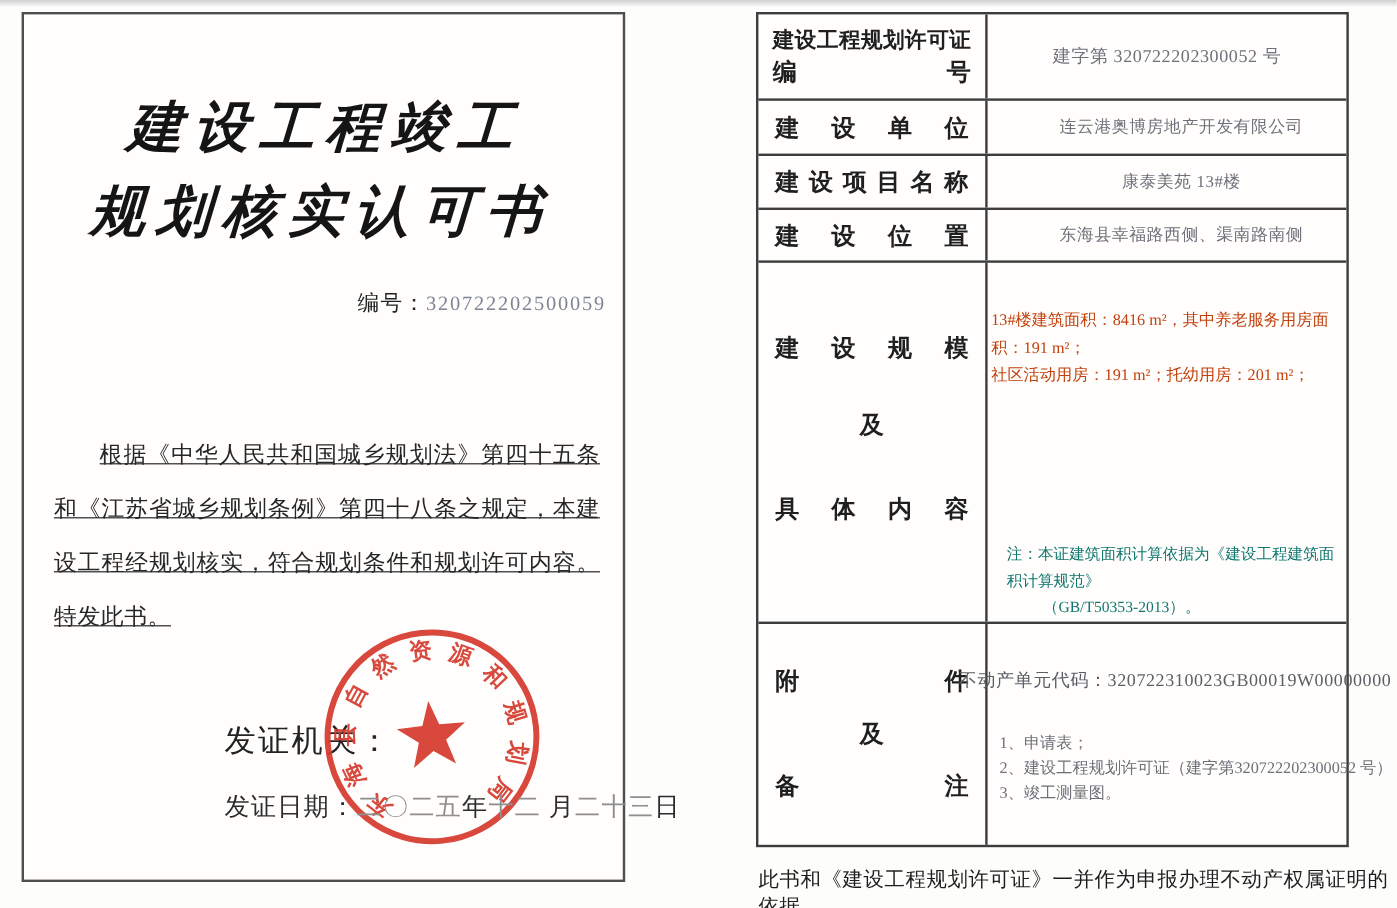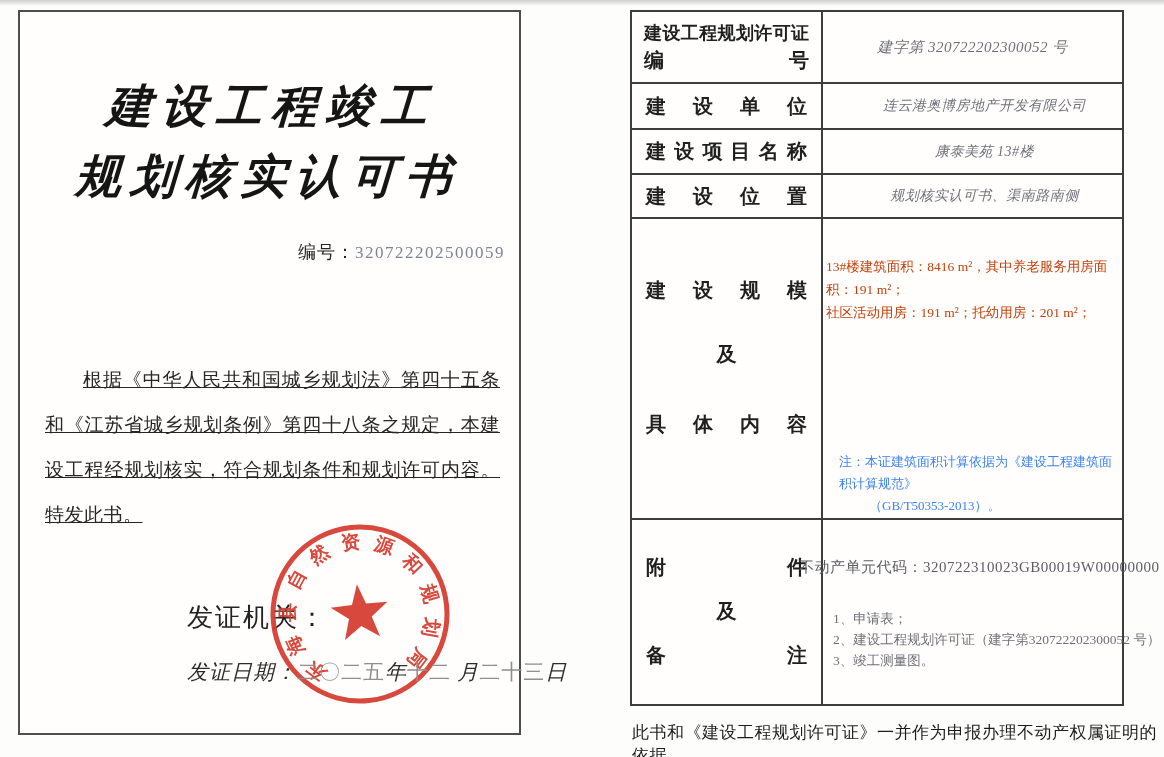--- a/index.html
+++ b/index.html
@@ -24,59 +24,59 @@
     font-weight:bold;font-style:italic;transform:skewX(-3deg);
     font-size:46px;line-height:70px;letter-spacing:9px;color:#151515;}
   .serial{position:absolute;top:228px;right:14px;font-size:18px;letter-spacing:1px;}
   .serial .num{color:#7d8494;font-size:17px;letter-spacing:1.5px;text-align:right;}
   .body-text{position:absolute;top:345px;left:25px;right:19px;
     font-size:19px;line-height:45px;letter-spacing:.5px;
     text-align:justify;text-indent:2em;color:#262626;text-decoration:underline;}
   .issuer-line{position:absolute;top:588px;left:167px;font-size:26px;letter-spacing:2px;}
   .date-line{position:absolute;top:646px;left:167px;font-size:21px;letter-spacing:1px;white-space:nowrap;}
   .date-line .filled{color:#8f8f90;}
-  .date-line .preprint{color:#2c2c2c;font-style:italic;}
+  .date-line .preprint{color:#2c2c2c;}
   .seal{position:absolute;left:245px;top:507px;width:190px;height:190px;
     transform:rotate(-6deg);opacity:.92;pointer-events:none;}
 
   
   .cert-table{
     position:absolute;left:630px;top:10px;width:494px;height:696px;
     border:2px solid #3d3d3d;background:#fffefd;box-sizing:border-box;
     display:flex;flex-direction:column;
   }
   .t-row{display:flex;box-sizing:border-box;border-bottom:2px solid #3d3d3d;}
   .t-row:last-child{border-bottom:none;}
   .label-cell{width:191px;box-sizing:border-box;border-right:2px solid #3d3d3d;
     position:relative;font-weight:bold;color:#1f1f1f;}
   .value-cell{flex:1;position:relative;color:#70707a;}
   .spread{display:flex;justify-content:space-between;}
   .lbl{font-size:20px;}
   .center-v{display:flex;flex-direction:column;justify-content:center;padding:0 14px;}
-  .center-val{display:flex;align-items:center;justify-content:center;text-align:center;font-style:italic;}
+  .center-val{display:flex;align-items:center;justify-content:center;text-align:center;}
 
   .row-h1{height:72px;}
   .row-h2{height:46px;}
   .row-h3{height:45px;}
   .row-h4{height:44px;}
   .row-h5{height:301px;}
   .row-h6{height:184px;}
 
   .permit-label{padding:9px 12px 0;}
   .permit-label .l1{font-size:18px;}
   .permit-label .l2{font-size:20px;margin-top:2px;}
   .permit-value{font-size:15px;letter-spacing:.5px;}
 
   .val-s{font-size:14px;letter-spacing:.5px;margin-left:24px;}
 
   .abs-line{position:absolute;left:14px;right:14px;}
   .scale-lines{position:absolute;top:36px;left:3px;right:4px;
     font-size:13.5px;line-height:23px;color:#c2410c;}
   .scale-note{position:absolute;top:232px;left:16px;right:8px;
-    font-size:13px;line-height:22px;color:#3b82f6;}
+    font-size:13px;line-height:22px;color:#0f766e;}
   .scale-note .indent{padding-left:30px;display:block;}
 
   .unit-code{position:absolute;top:38px;left:-24px;white-space:nowrap;
     font-size:15px;letter-spacing:.5px;color:#5d5d66;}
   .attachments{position:absolute;top:88px;left:10px;right:0;
     font-size:13.5px;line-height:21px;color:#6f6f78;white-space:nowrap;}
 
   .footer-note{position:absolute;left:632px;top:721px;width:525px;
     font-size:17px;letter-spacing:.5px;color:#1d1d1d;}
 </style>
@@ -164,21 +164,21 @@
 
   <div class="t-row row-h4">
     <div class="label-cell center-v">
       <div class="lbl spread">
           <span>建</span>
           <span>设</span>
           <span>位</span>
           <span>置</span>
         </div>
     </div>
-    <div class="value-cell center-val val-s">规划核实认可书、渠南路南侧</div>
+    <div class="value-cell center-val val-s">东海县幸福路西侧、渠南路南侧</div>
   </div>
 
   <div class="t-row row-h5">
     <div class="label-cell">
       <div class="lbl spread abs-line" style="top:58px;">
           <span>建</span>
           <span>设</span>
           <span>规</span>
           <span>模</span>
         </div>

